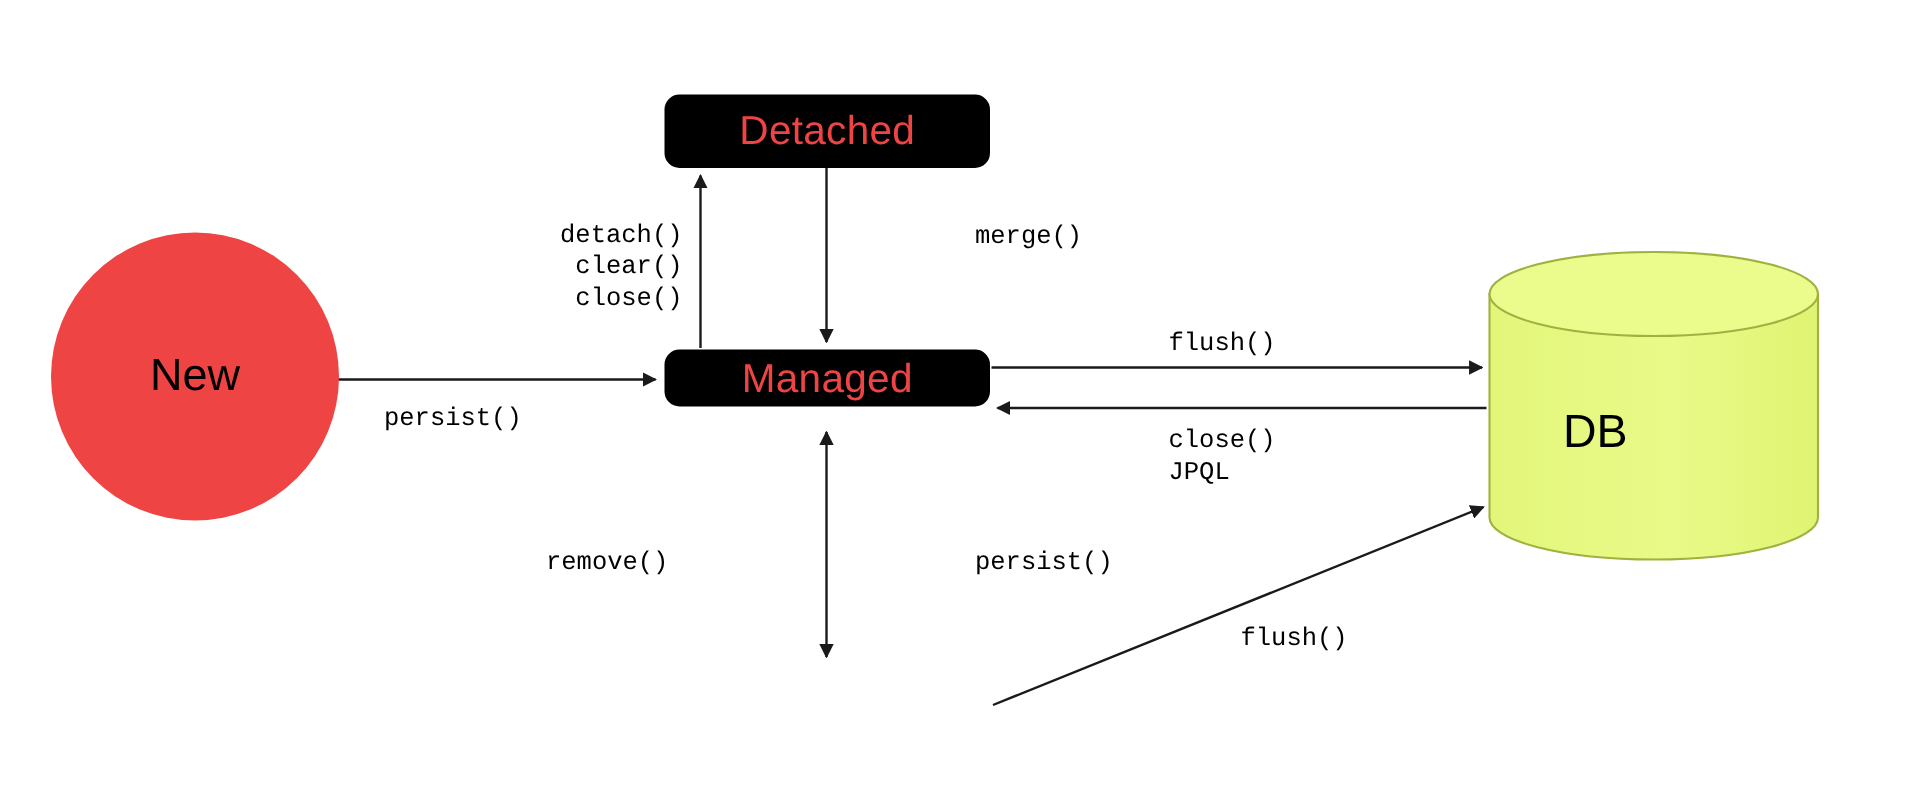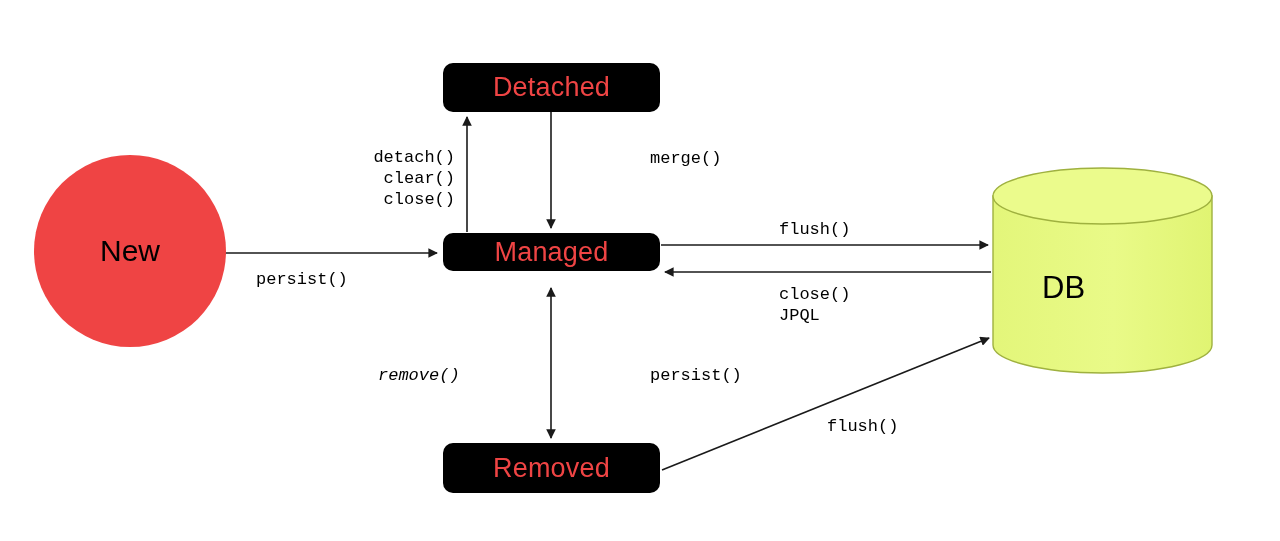--- a/index.html
+++ b/index.html
@@ -124,40 +124,37 @@
   </div>
 
   <div class="state-box" style="left:443px; top:63px; width:217px; height:49px;">
     <span class="state-label">Detached</span>
   </div>
 
   <div class="state-box" style="left:443px; top:233px; width:217px; height:38px;">
     <span class="state-label">Managed</span>
   </div>
 
-  <div class="state-box" style="left:443px; top:443px; width:217px; height:50px;">
-    <span class="state-label">Removed</span>
-  </div>
 
   <div class="db-label" style="left:1042px; top:272px; width:120px;">
     <span>DB</span>
   </div>
 
   <div class="edge-label left-align" style="left:650px; top:148px; width:140px;">merge()</div>
 
   <div class="edge-label right-align" style="left:315px; top:147px; width:140px;">detach()
 clear()
 close()</div>
 
   <div class="edge-label left-align" style="left:256px; top:269px; width:160px;">persist()</div>
 
   <div class="edge-label left-align" style="left:779px; top:219px; width:160px;">flush()</div>
 
   <div class="edge-label left-align" style="left:779px; top:284px; width:160px;">close()
 JPQL</div>
 
-  <div class="edge-label left-align" style="left:378px; top:365px; width:160px;font-style:italic;">remove()</div>
+  <div class="edge-label left-align" style="left:364px; top:365px; width:160px;">remove()</div>
 
   <div class="edge-label left-align" style="left:650px; top:365px; width:160px;">persist()</div>
 
   <div class="edge-label left-align" style="left:827px; top:416px; width:160px;">flush()</div>
 
 </div>
 
 </body></html>

